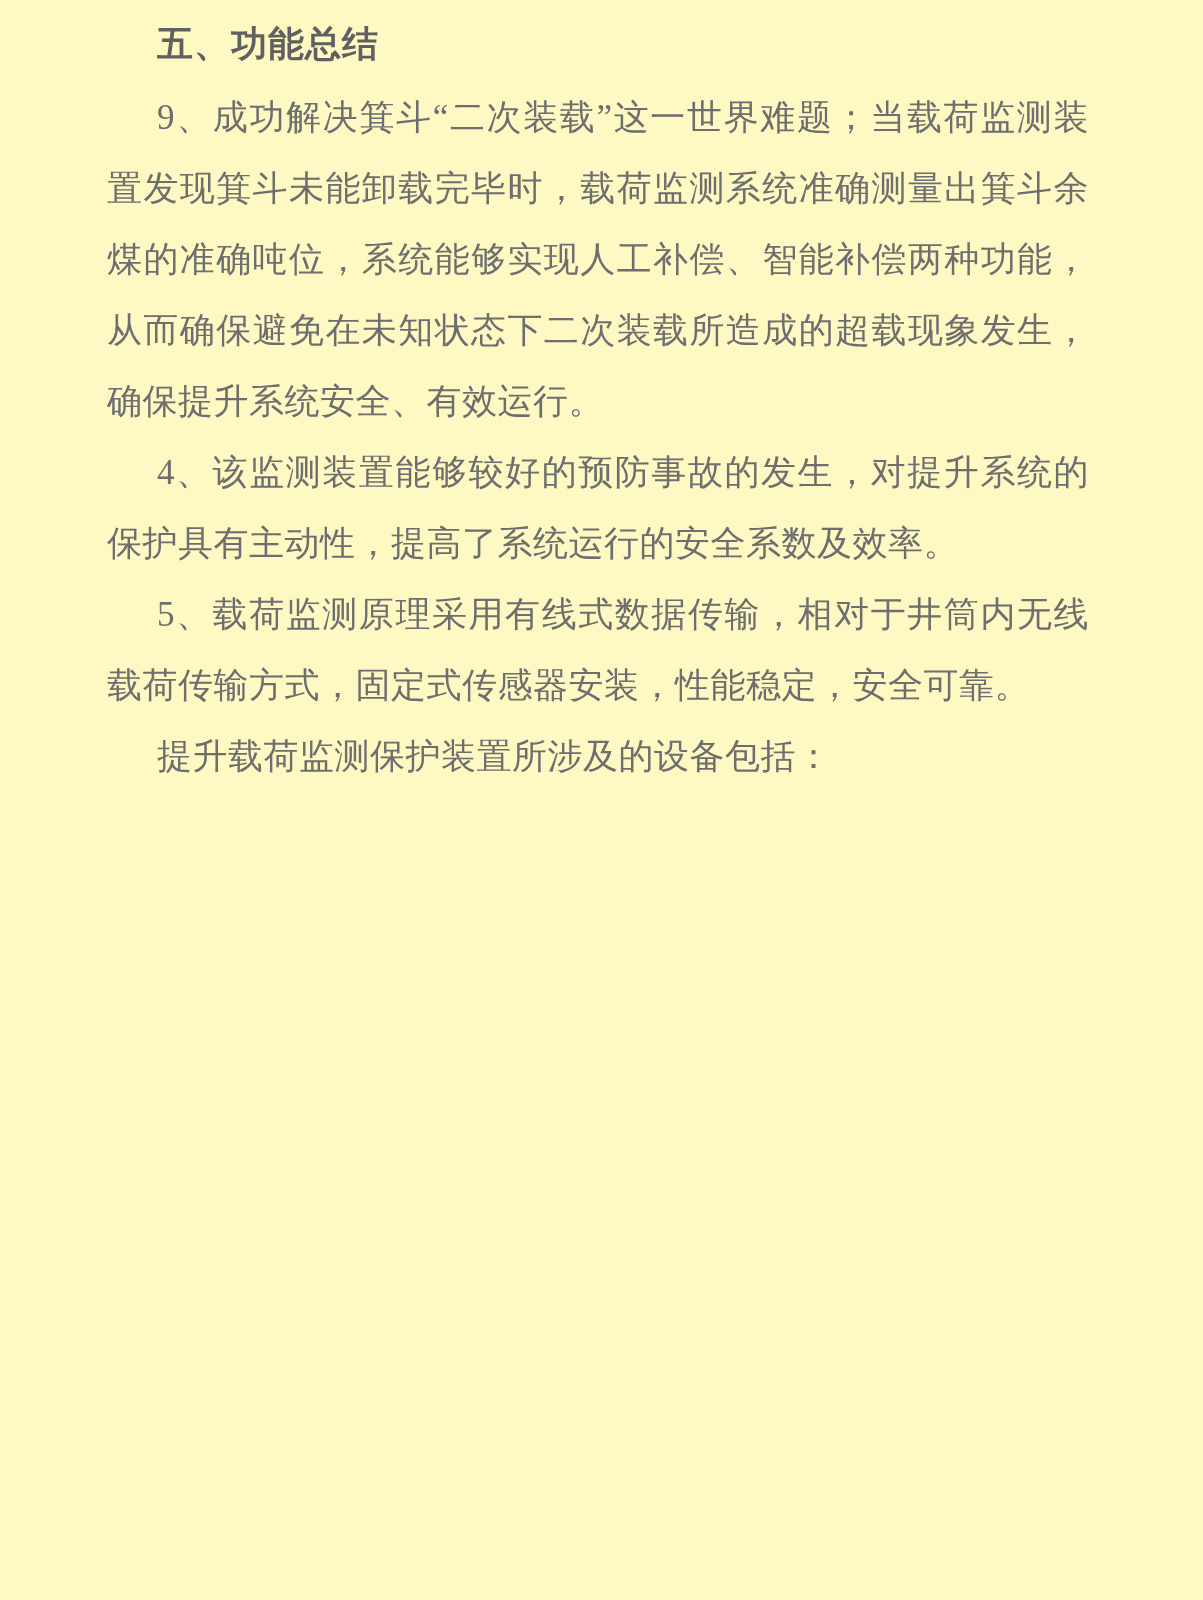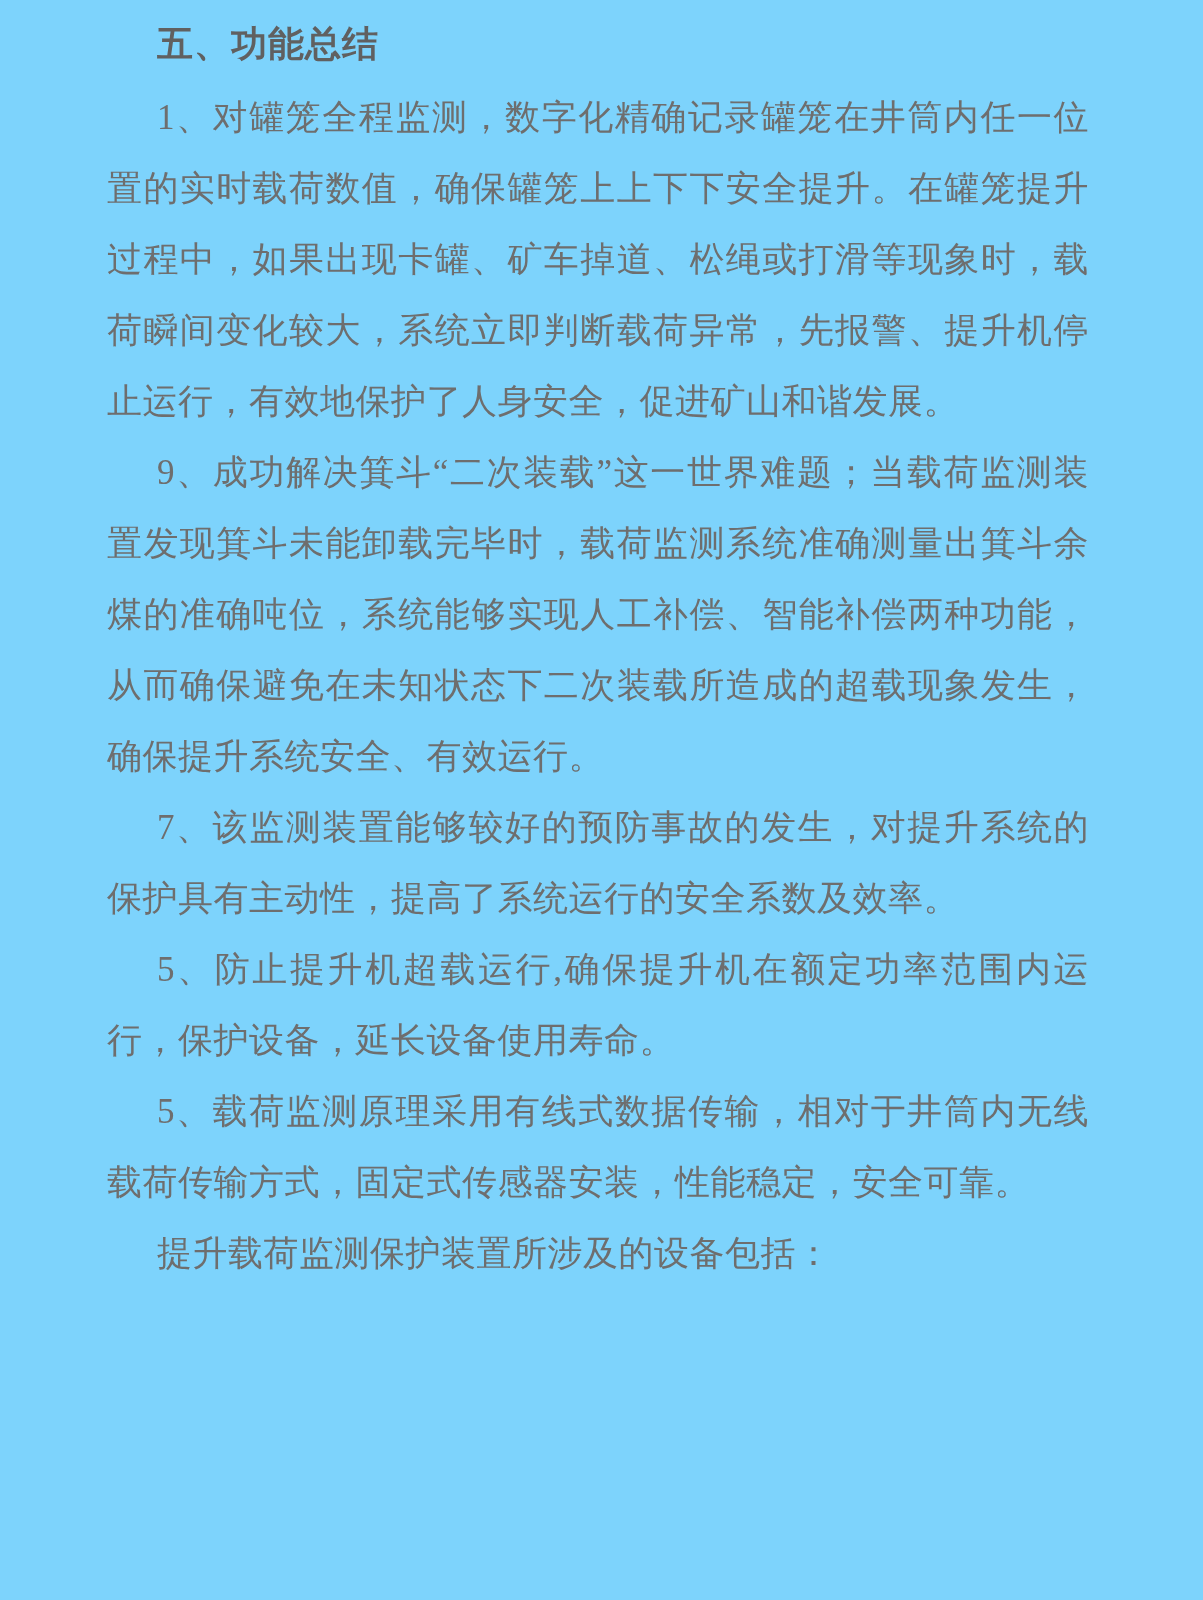--- a/index.html
+++ b/index.html
@@ -43,23 +43,21 @@
   .doc-body h2.heading + p.paragraph {
     margin-top: 2px;
   }
   .doc-body h2.heading:not(:first-child) {
     margin-top: 14px;
   }
 </style>
 </head>
 <body>
 
-<div class="page" style="background: #7dd3fc;">
+<div class="page" style="background: #fef9c3;">
   <div class="doc-body">
       <h2 class="heading" style="color: rgb(96, 96, 96);">五、功能总结</h2>
-      <p class="paragraph" style="color: rgb(110, 110, 110);">1、对罐笼全程监测，数字化精确记录罐笼在井筒内任一位置的实时载荷数值，确保罐笼上上下下安全提升。在罐笼提升过程中，如果出现卡罐、矿车掉道、松绳或打滑等现象时，载荷瞬间变化较大，系统立即判断载荷异常，先报警、提升机停止运行，有效地保护了人身安全，促进矿山和谐发展。</p>
       <p class="paragraph" style="color: rgb(110, 110, 110);">9、成功解决箕斗“二次装载”这一世界难题；当载荷监测装置发现箕斗未能卸载完毕时，载荷监测系统准确测量出箕斗余煤的准确吨位，系统能够实现人工补偿、智能补偿两种功能，从而确保避免在未知状态下二次装载所造成的超载现象发生，确保提升系统安全、有效运行。</p>
-      <p class="paragraph" style="color: rgb(110, 110, 110);">7、该监测装置能够较好的预防事故的发生，对提升系统的保护具有主动性，提高了系统运行的安全系数及效率。</p>
-      <p class="paragraph" style="color: rgb(110, 110, 110);">5、防止提升机超载运行,确保提升机在额定功率范围内运行，保护设备，延长设备使用寿命。</p>
+      <p class="paragraph" style="color: rgb(110, 110, 110);">4、该监测装置能够较好的预防事故的发生，对提升系统的保护具有主动性，提高了系统运行的安全系数及效率。</p>
       <p class="paragraph" style="color: rgb(110, 110, 110);">5、载荷监测原理采用有线式数据传输，相对于井筒内无线载荷传输方式，固定式传感器安装，性能稳定，安全可靠。</p>
       <p class="paragraph" style="color: rgb(110, 110, 110);">提升载荷监测保护装置所涉及的设备包括：</p>
     </div>
 </div>
 
 </body></html>

